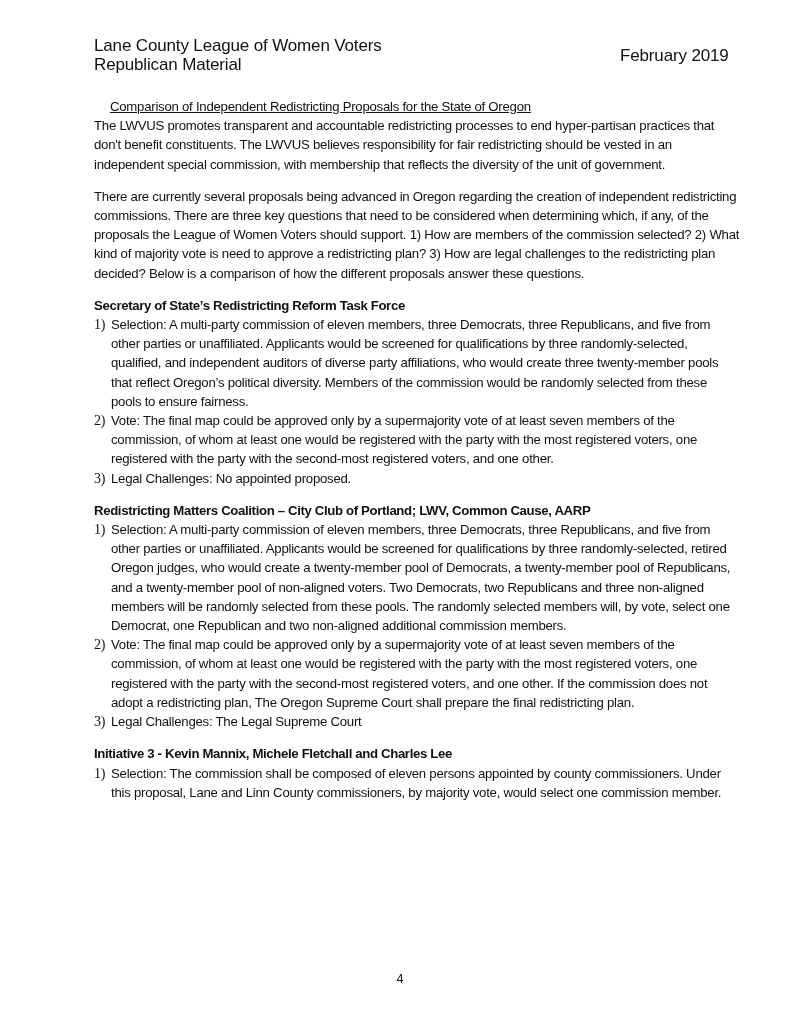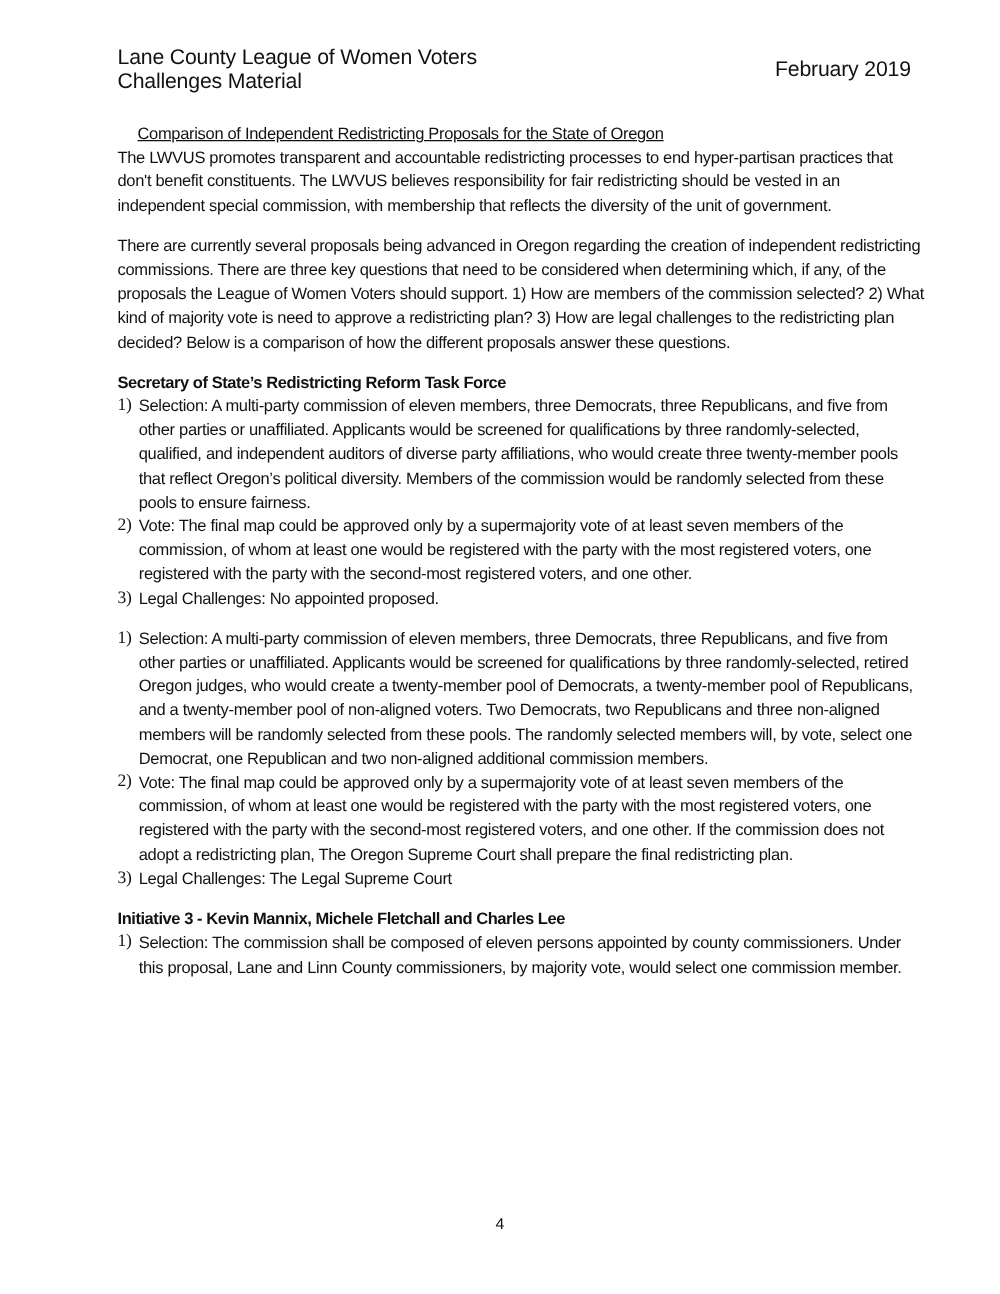--- a/index.html
+++ b/index.html
@@ -27,21 +27,21 @@
     font-family: "Liberation Serif", "DejaVu Serif", serif; font-size: 14px;
   }
   .pagenum { position: absolute; left: 0; width: 800px; top: 972px; text-align: center; font-size: 12.6px; }
 </style>
 </head>
 <body>
 
 <div class="page">
   <div class="hdr hdr-left">
     <div>Lane County League of Women Voters</div>
-    <div>Challenges Material</div>
+    <div>Republican Material</div>
   </div>
   <div class="hdr hdr-right">February 2019</div>
 
   <div class="body">
     <p class="title">Comparison of Independent Redistricting Proposals for the State of Oregon</p>
     <p>The LWVUS promotes transparent and accountable redistricting processes to end hyper-partisan practices that don't benefit constituents. The LWVUS believes responsibility for fair redistricting should be vested in an independent special commission, with membership that reflects the diversity of the unit of government.</p>
     <div class="gap"></div>
     <p>There are currently several proposals being advanced in Oregon regarding the creation of independent redistricting commissions. There are three key questions that need to be considered when determining which, if any, of the proposals the League of Women Voters should support. 1) How are members of the commission selected? 2) What kind of majority vote is need to approve a redistricting plan? 3) How are legal challenges to the redistricting plan decided? Below is a comparison of how the different proposals answer these questions.</p>
     <div class="gap"></div>
 
@@ -49,20 +49,21 @@
       <p class="sec-title">Secretary of State’s Redistricting Reform Task Force</p>
       <ol>
         <li><span class="num">1)</span><span>Selection: A multi-party commission of eleven members, three Democrats, three Republicans, and five from other parties or unaffiliated. Applicants would be screened for qualifications by three randomly-selected, qualified, and independent auditors of diverse party affiliations, who would create three twenty-member pools that reflect Oregon’s political diversity. Members of the commission would be randomly selected from these pools to ensure fairness.</span></li>
         <li><span class="num">2)</span><span>Vote: The final map could be approved only by a supermajority vote of at least seven members of the commission, of whom at least one would be registered with the party with the most registered voters, one registered with the party with the second-most registered voters, and one other.</span></li>
         <li><span class="num">3)</span><span>Legal Challenges: No appointed proposed.</span></li>
       </ol>
     </section>
     <div class="gap"></div>
 
     <section>
+      <p class="sec-title">Redistricting Matters Coalition – City Club of Portland; LWV, Common Cause, AARP</p>
       <ol>
         <li><span class="num">1)</span><span>Selection: A multi-party commission of eleven members, three Democrats, three Republicans, and five from other parties or unaffiliated. Applicants would be screened for qualifications by three randomly-selected, retired Oregon judges, who would create a twenty-member pool of Democrats, a twenty-member pool of Republicans, and a twenty-member pool of non-aligned voters.  Two Democrats, two Republicans and three non-aligned members will be randomly selected from these pools.  The randomly selected members will, by vote, select one Democrat, one Republican and two non-aligned additional commission members.</span></li>
         <li><span class="num">2)</span><span>Vote: The final map could be approved only by a supermajority vote of at least seven members of the commission, of whom at least one would be registered with the party with the most registered voters, one registered with the party with the second-most registered voters, and one other. If the commission does not adopt a redistricting plan, The Oregon Supreme Court shall prepare the final redistricting plan.</span></li>
         <li><span class="num">3)</span><span>Legal Challenges: The Legal Supreme Court</span></li>
       </ol>
     </section>
     <div class="gap"></div>
 
     <section>
       <p class="sec-title">Initiative 3 - Kevin Mannix, Michele Fletchall and Charles Lee</p>

